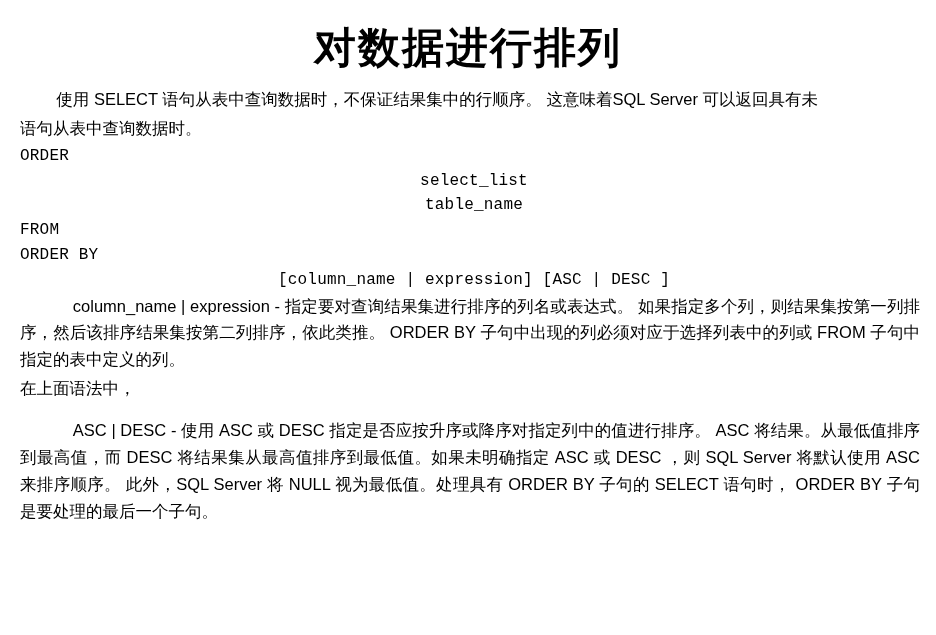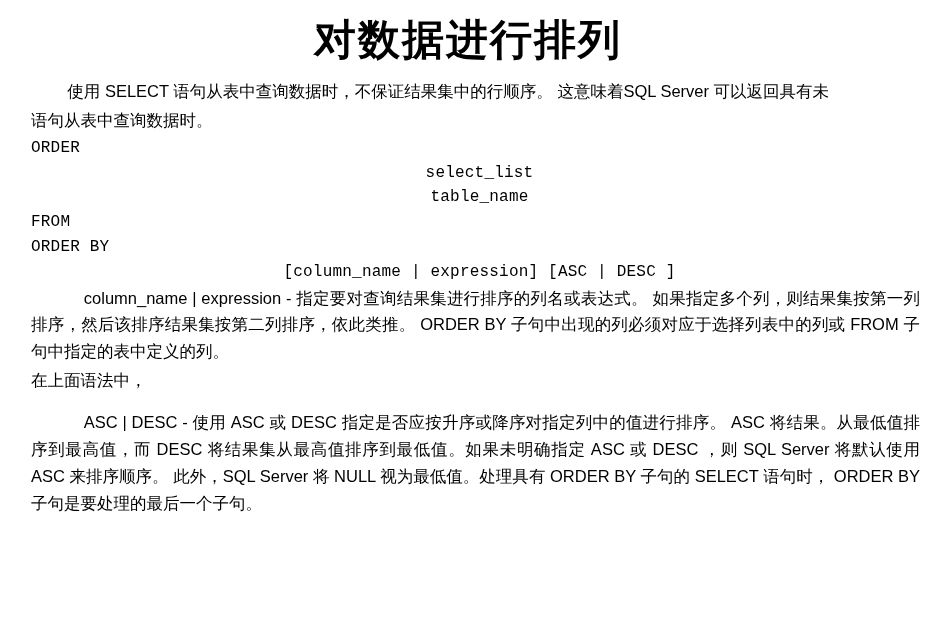--- a/index.html
+++ b/index.html
@@ -20,25 +20,25 @@
     height: 635px;
     box-sizing: border-box;
     padding: 0;
   }
   .doc-title {
     text-align: center;
     font-family: "Liberation Serif", serif;
     font-size: 42px;
     font-weight: 700;
     letter-spacing: 2px;
-    margin: 16px 0 14px 0;
+    margin: 24px 0 14px 0;
     line-height: 1.15;
   }
   .body-block {
-    padding: 0 16px 0 31px;
+    padding: 0 16px 0 20px;
   }
   p.para {
     margin: 0 0 2px 0;
     font-family: "Liberation Sans", sans-serif;
     font-size: 16.5px;
     line-height: 1.62;
     text-align: justify;
     text-justify: inter-ideograph;
   }
   p.indent {

